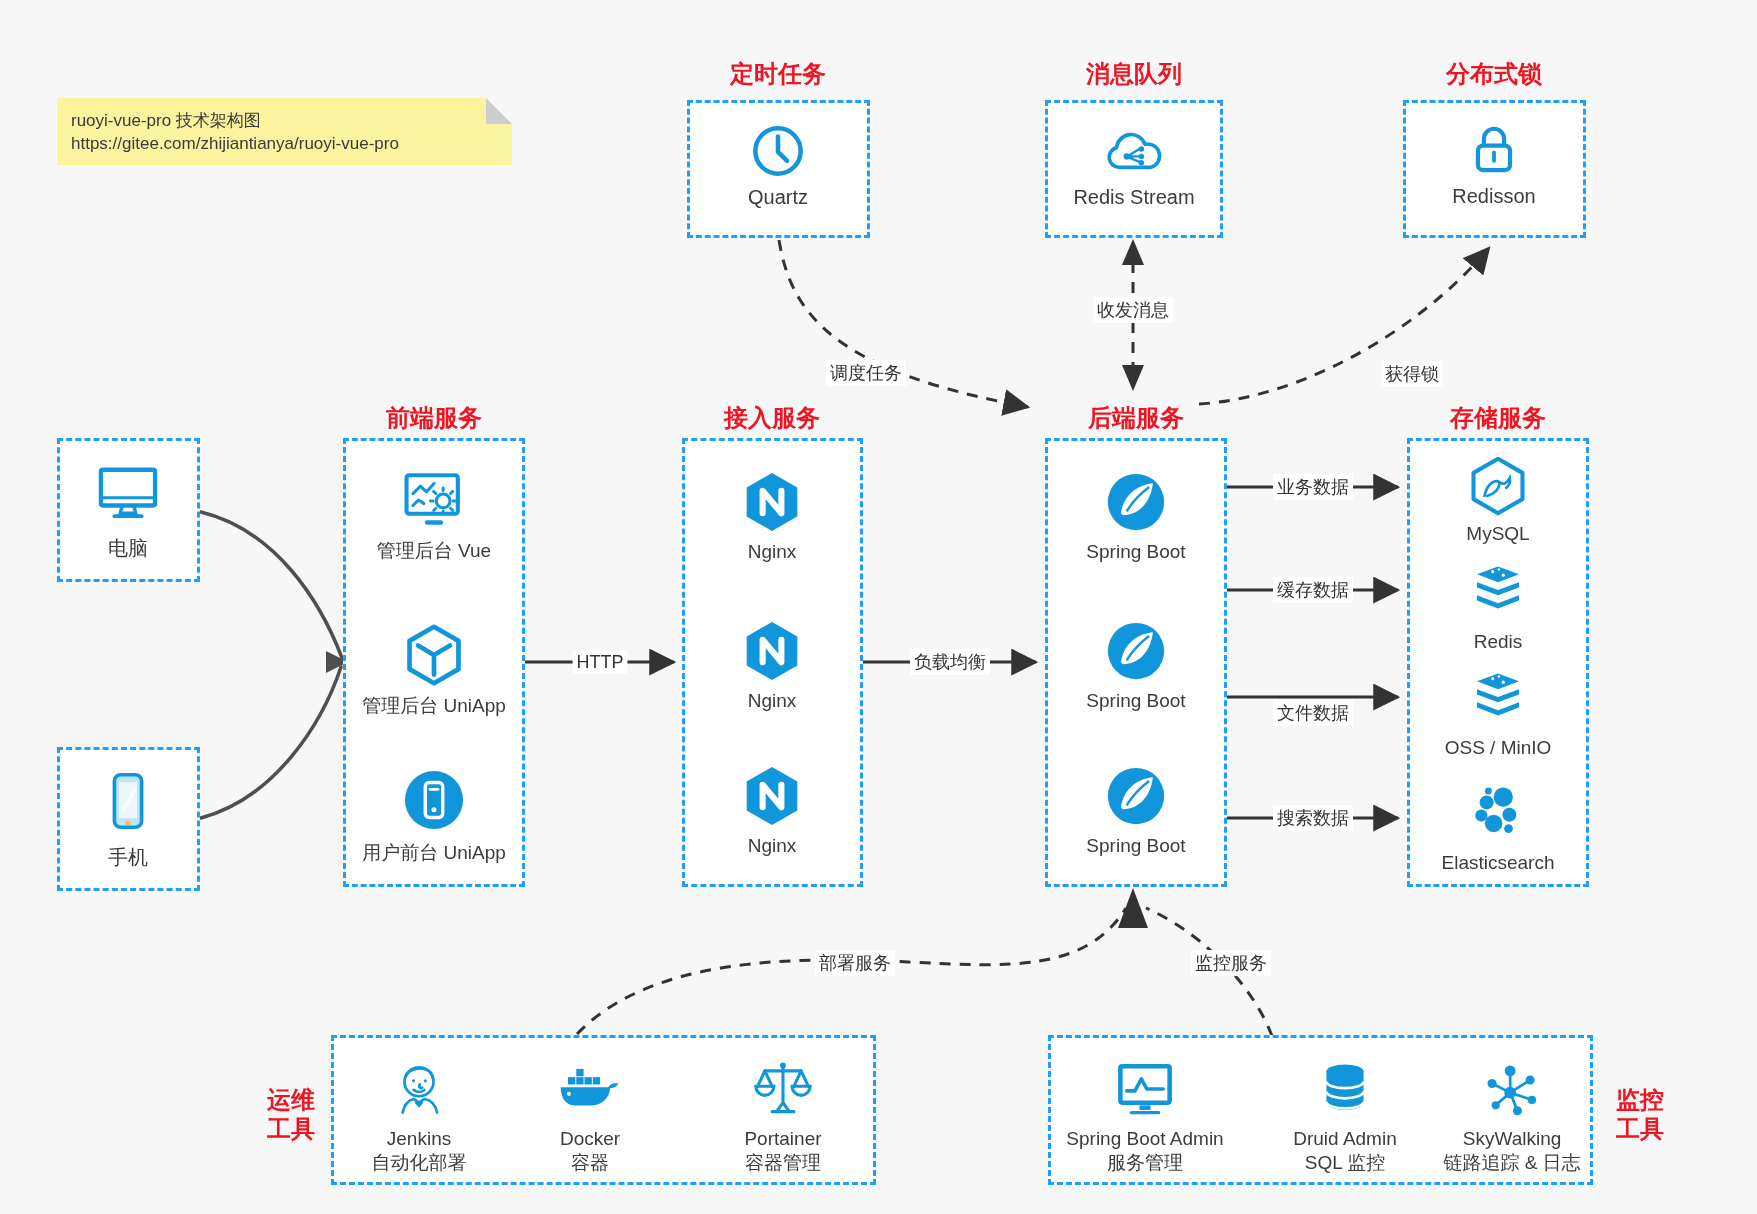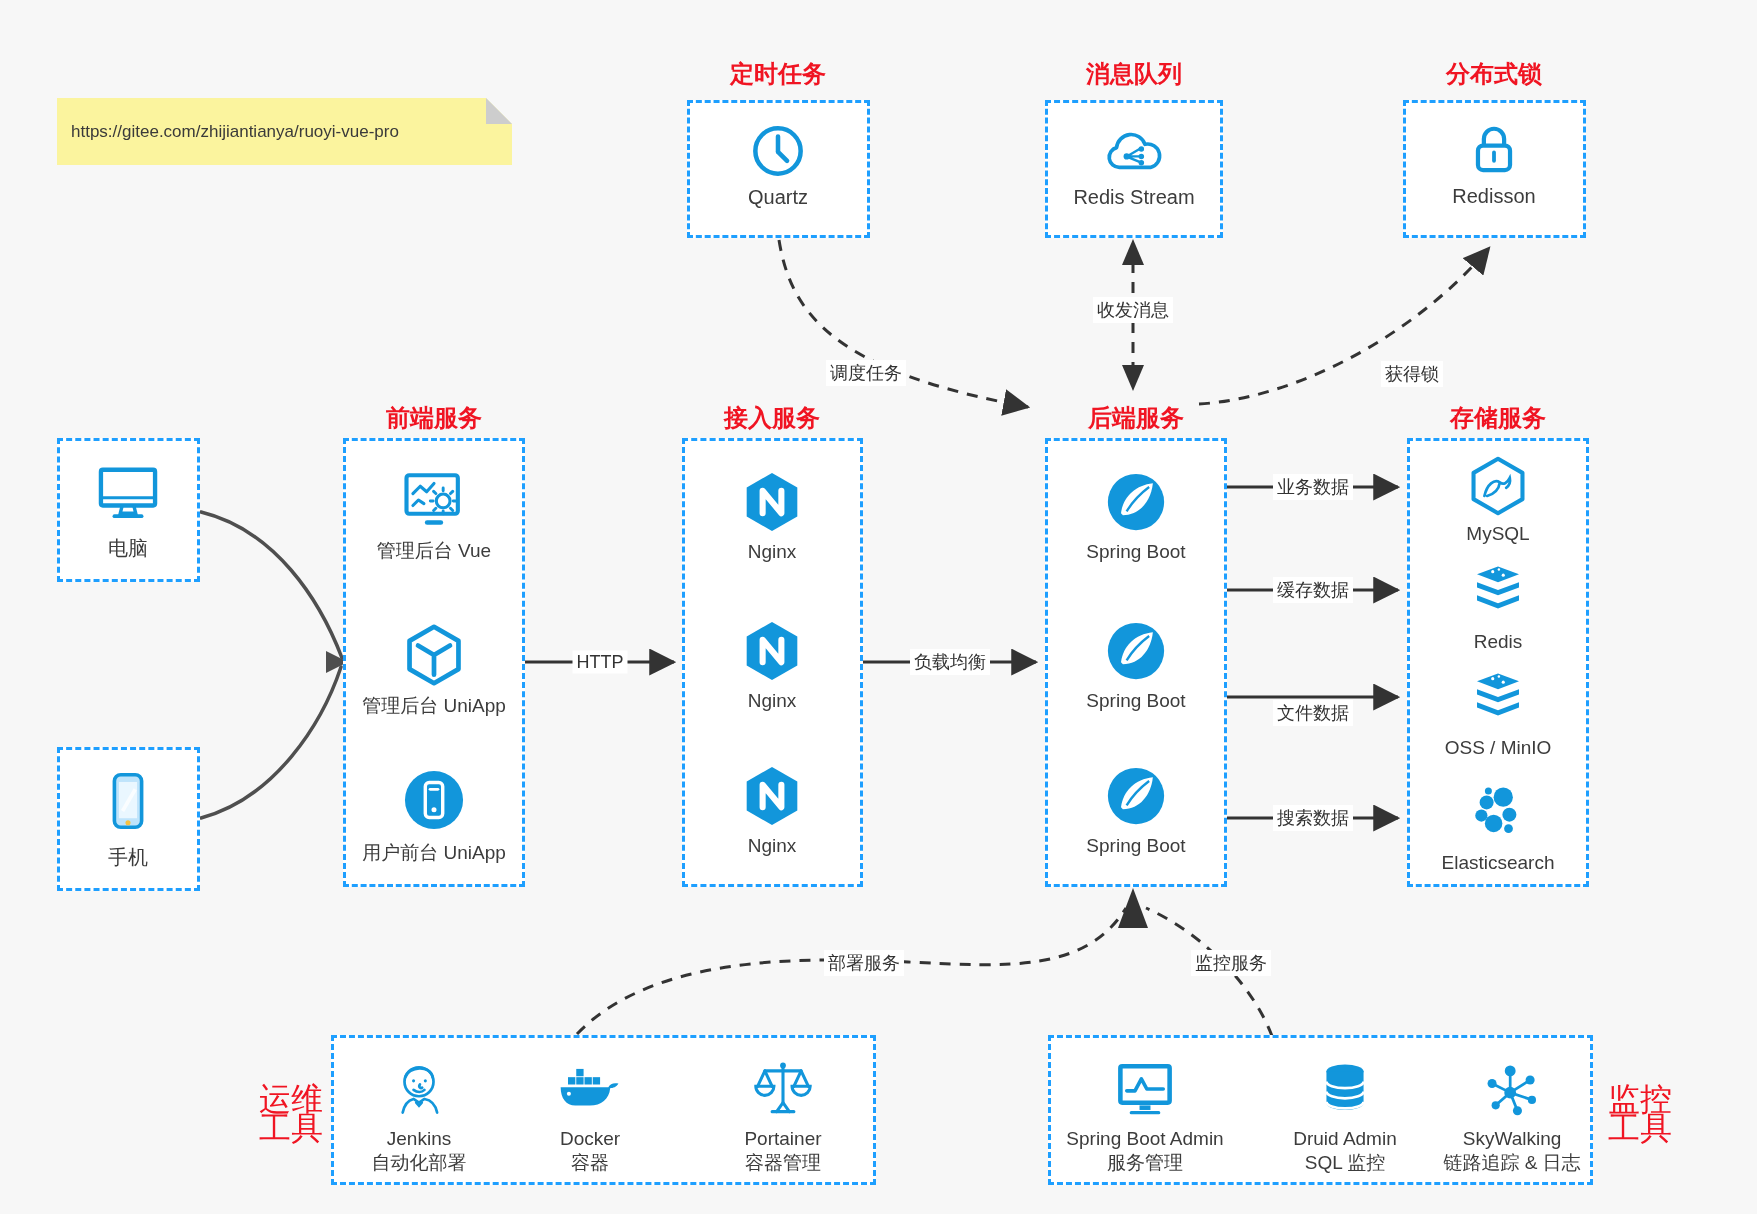--- a/index.html
+++ b/index.html
@@ -5,21 +5,21 @@
   :root{
     --blue:#1e9fff; --icon:#1296db; --red:#f01422; --ink:#3c3c3c;
     --arrow:#333333; --garrow:#4f4f4f; --canvas:#f7f7f7;
   }
   html,body{margin:0;padding:0;background:#e9e9e9;}
   body{font-family:"Liberation Sans","DejaVu Sans",sans-serif;}
   #canvas{position:relative;width:1757px;height:1214px;background:var(--canvas);overflow:hidden;}
   .gbox{position:absolute;background:#ffffff;border:3px dashed var(--blue);box-sizing:border-box;}
   .cc{position:absolute;transform:translate(-50%,-50%);}
   .gtitle{color:var(--red);font-weight:bold;font-size:24px;white-space:nowrap;margin-top:8px;}
-  .side-label{color:var(--red);font-weight:normal;font-size:32px;line-height:29px;text-align:right;white-space:nowrap;}
+  .side-label{color:var(--red);font-weight:bold;font-size:24px;line-height:29px;text-align:right;white-space:nowrap;}
   .ilabel{color:var(--ink);font-size:20px;white-space:nowrap;text-align:center;}
   .ilabel.sm{font-size:19px;}
   .b2{color:var(--ink);font-size:19px;line-height:24px;text-align:center;white-space:nowrap;}
   .elabel{background:#ffffff;color:#333;font-size:18px;padding:1px 4px;white-space:nowrap;}
   #edge-layer{position:absolute;left:0;top:0;}
   #note{position:absolute;left:57px;top:98px;width:455px;height:67px;background:#fbf49e;display:flex;flex-direction:column;justify-content:center;padding-left:14px;box-sizing:border-box;}
   #note .nline{font-size:17px;line-height:23px;color:#3a3a3a;white-space:nowrap;}
   #note .fold{position:absolute;right:0;top:0;}
 </style>
 </head>
@@ -55,20 +55,21 @@
 
     <path d="M1199,404 C1300,398 1418,332 1489,248" fill="none" stroke="#333" stroke-width="3" stroke-dasharray="11 9" marker-end="url(#ah)"></path>
 
     <path d="M577,1034 C650,958 790,956 908,962 C1010,967 1086,972 1126,908" fill="none" stroke="#333" stroke-width="3" stroke-dasharray="11 9"></path>
 
     <path d="M1272,1036 C1254,988 1205,934 1146,908" fill="none" stroke="#333" stroke-width="3" stroke-dasharray="11 9"></path>
     <polygon points="1133,888 1118,928 1148,928" fill="#333"></polygon>
   </svg>
 
   <div id="note">
+    <div class="nline">ruoyi-vue-pro 技术架构图</div>
     <div class="nline">https://gitee.com/zhijiantianya/ruoyi-vue-pro</div>
     <svg class="fold" width="26" height="26">
       <polygon points="0,0 26,0 26,26" fill="#f7f7f7"></polygon>
       <polygon points="0,0 26,26 0,26" fill="#cdcdcd"></polygon>
     </svg>
   </div>
 
   <div class="gbox" style="left:687px;top:100px;width:183px;height:138px;"></div>
   <div class="gbox" style="left:1045px;top:100px;width:178px;height:138px;"></div>
   <div class="gbox" style="left:1403px;top:100px;width:183px;height:138px;"></div>
@@ -351,16 +352,16 @@
 
   <div class="cc elabel" style="left:600px;top:662px;">HTTP</div>
   <div class="cc elabel" style="left:950px;top:662px;">负载均衡</div>
   <div class="cc elabel" style="left:1313px;top:487px;">业务数据</div>
   <div class="cc elabel" style="left:1313px;top:590px;">缓存数据</div>
   <div class="cc elabel" style="left:1313px;top:697px;margin-top:16px;">文件数据</div>
   <div class="cc elabel" style="left:1313px;top:818px;">搜索数据</div>
   <div class="cc elabel" style="left:866px;top:373px;">调度任务</div>
   <div class="cc elabel" style="left:1133px;top:310px;">收发消息</div>
   <div class="cc elabel" style="left:1412px;top:374px;">获得锁</div>
-  <div class="cc elabel" style="left:855px;top:963px;margin-left:9px;">部署服务</div>
+  <div class="cc elabel" style="left:855px;top:963px;">部署服务</div>
   <div class="cc elabel" style="left:1231px;top:963px;">监控服务</div>
 
 </div>
 
 </body></html>

